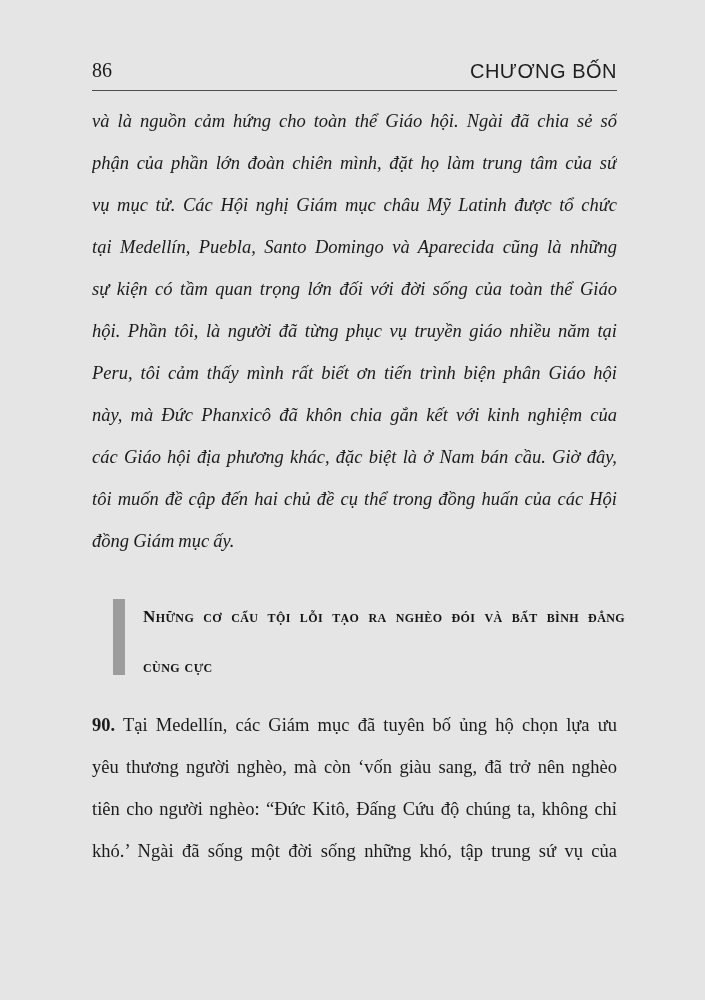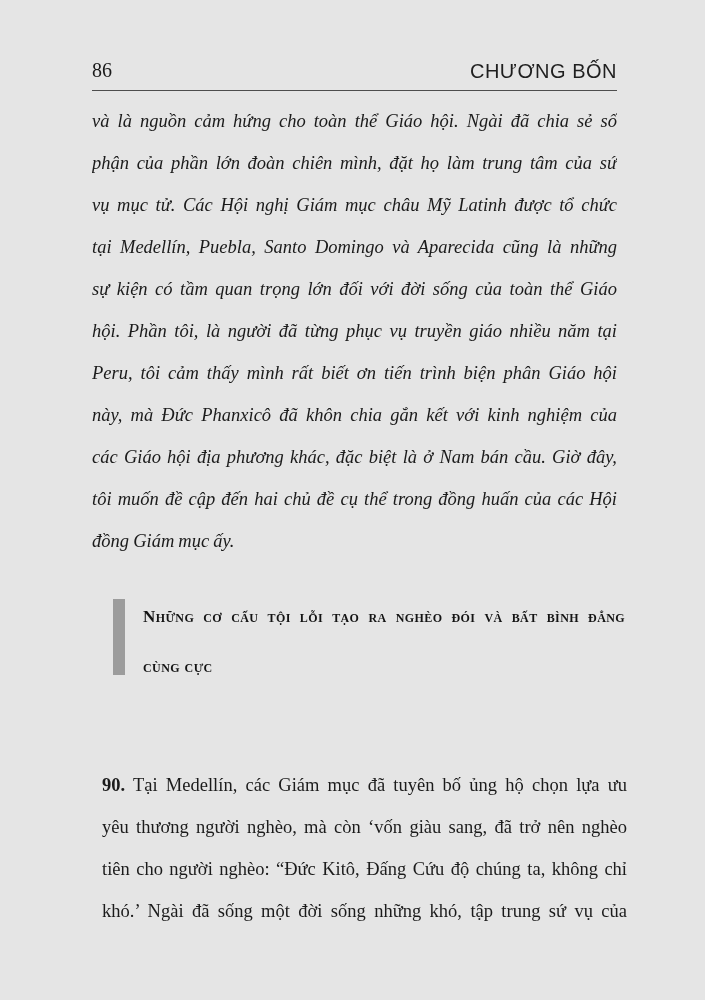--- a/index.html
+++ b/index.html
@@ -40,21 +40,21 @@
   }
   
   .para {
     position: absolute;
     left: 92px;
     width: 525px;
     font-size: 18.5px;
     word-spacing: -0.5px;
   }
   .para-1 { top: 100px; font-style: italic; }
-  .para-90 { top: 764px; margin-left: 10px; }
+  .para-90 { top: 704px; }
   .line {
     height: 42px;
     line-height: 42px;
     text-align: justify;
     text-align-last: justify;
     overflow: hidden;
     white-space: normal;
   }
   .line.flush { text-align-last: left; }
   .num { font-weight: 700; }

